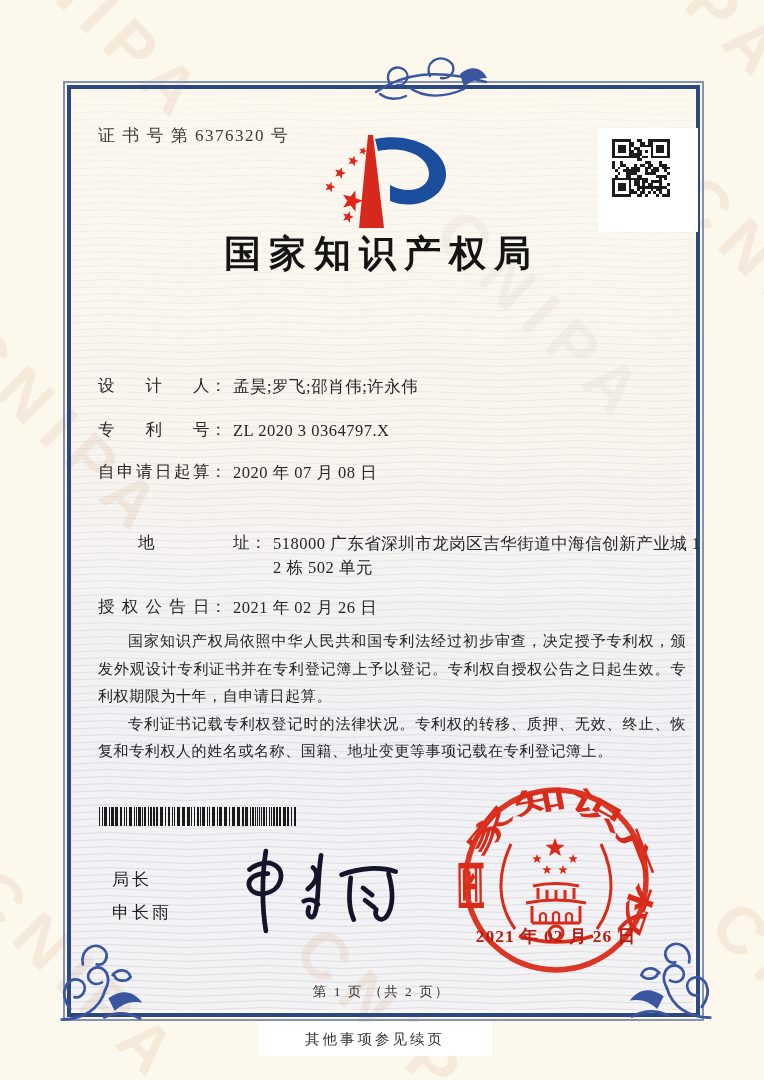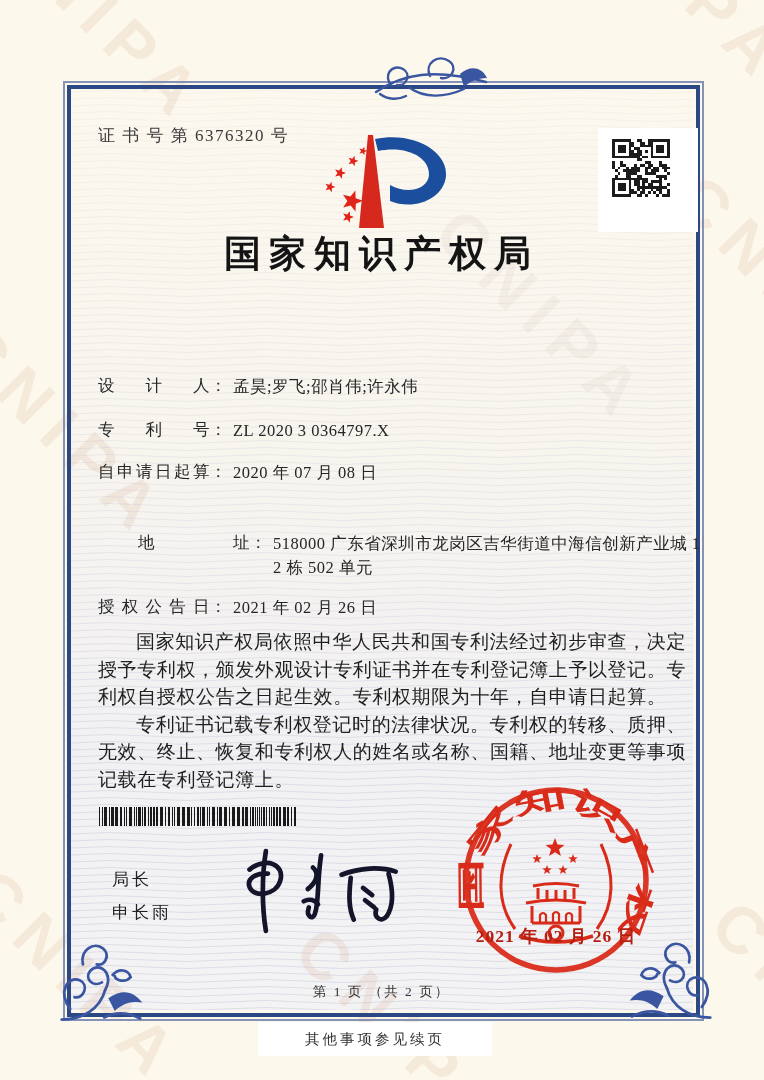--- a/index.html
+++ b/index.html
@@ -19,21 +19,21 @@
   #waves{position:absolute;left:0;top:0;}
   
   .content{position:absolute;left:0;top:0;width:764px;height:760px;z-index:5;}
   .cert-no{position:absolute;left:98px;top:124px;font-size:17px;letter-spacing:1.5px;color:#3a3a3a;}
   .doc-title{position:absolute;left:63px;top:229px;width:637px;text-align:center;
       font-size:37px;font-weight:bold;letter-spacing:8px;color:#141414;}
   .frow{position:absolute;left:98px;width:572px;font-size:16.5px;color:#262626;letter-spacing:0.5px;}
   .flabel{display:inline-block;width:112px;text-align:justify;text-align-last:justify;vertical-align:top;}
   .fcolon{display:inline-block;margin-right:6px;vertical-align:top;}
   .fvalue{display:inline-block;vertical-align:top;max-width:430px;line-height:24px;}
-  .paras{position:absolute;left:98px;top:628px;width:588px;font-size:19px;line-height:27.5px;
+  .paras{position:absolute;left:98px;top:628px;width:588px;font-size:15px;line-height:27.5px;
       color:#1f1f1f;text-align:justify;letter-spacing:0.6px;}
   .paras p{margin:0;text-indent:2em;}
   #barcode{position:absolute;left:99px;top:807px;width:206px;height:19px;display:flex;align-items:stretch;}
   #barcode .b{background:#1a1a1a;height:100%;}
   #barcode .g{height:100%;}
   .signer-title{position:absolute;left:112px;top:868px;font-size:17px;letter-spacing:3px;color:#222;}
   .signer-name{position:absolute;left:112px;top:901px;font-size:17px;letter-spacing:3px;color:#222;}
   #signature{position:absolute;left:222px;top:843px;}
   #seal{position:absolute;left:458px;top:782px;z-index:6;}
   .seal-date{position:absolute;left:450px;top:924px;width:212px;text-align:center;z-index:7;

